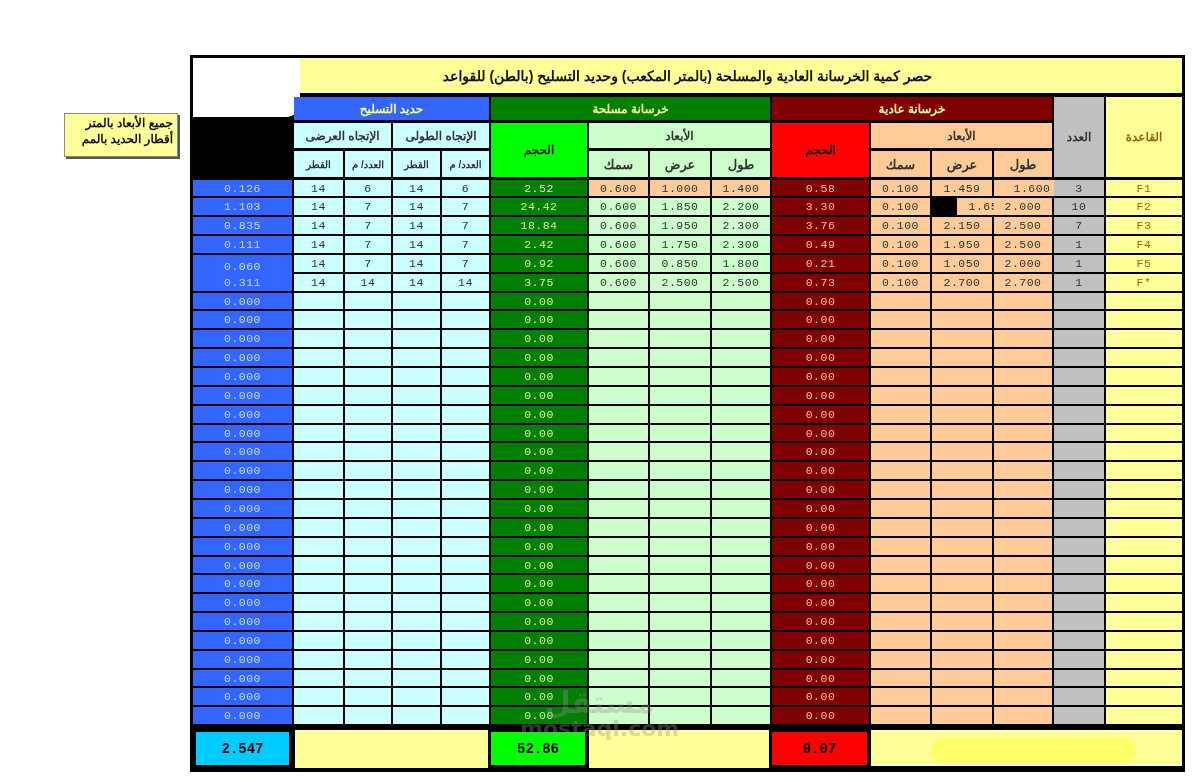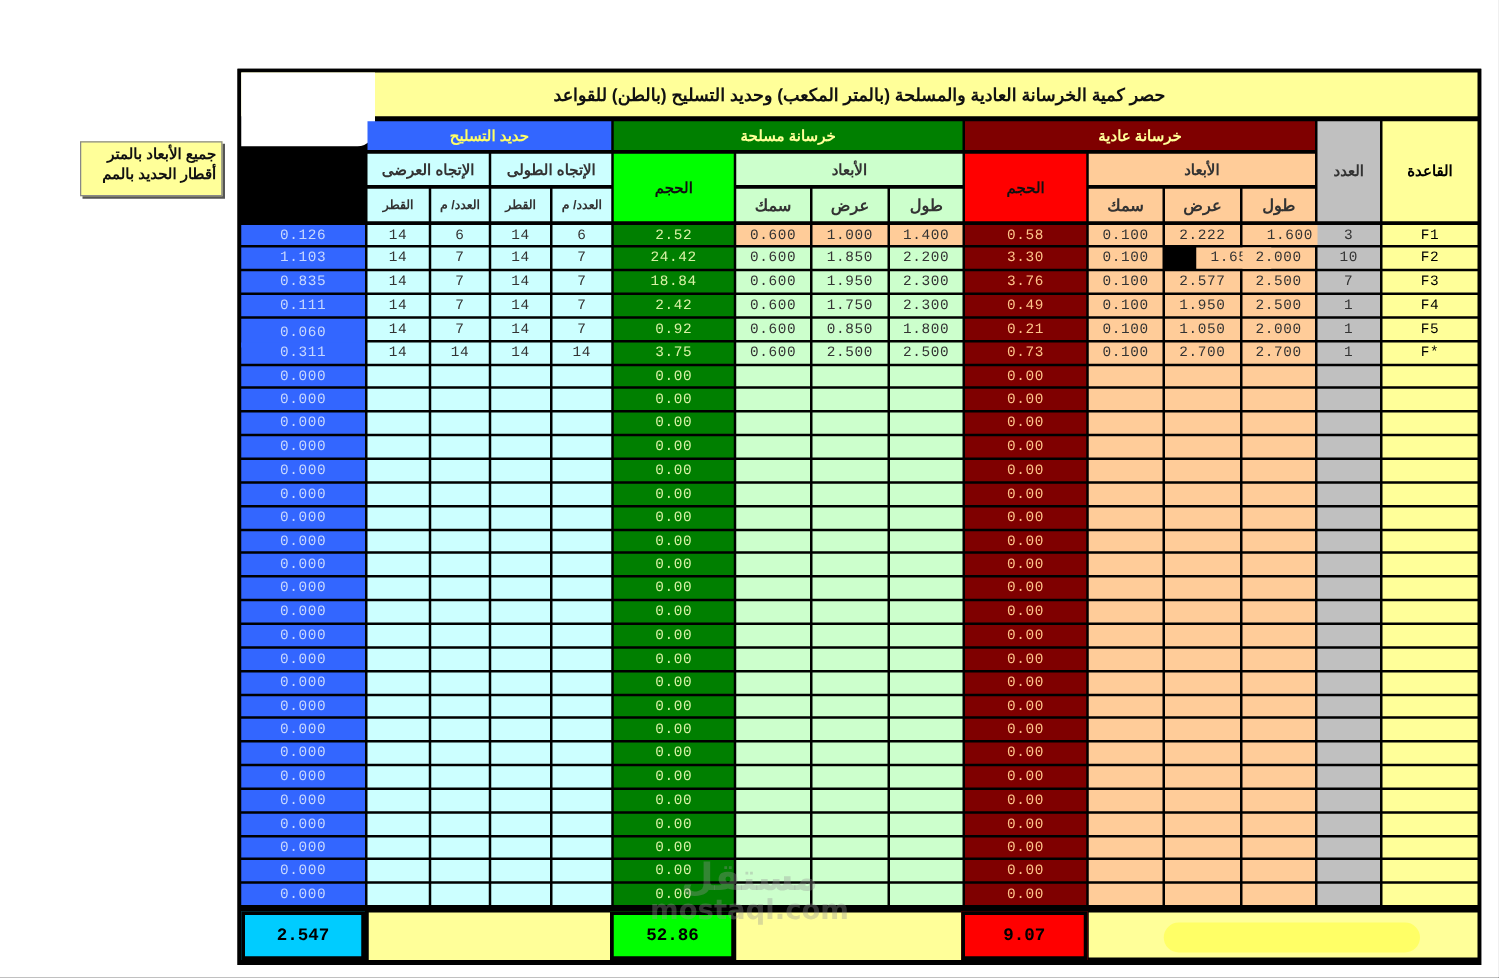--- a/index.html
+++ b/index.html
@@ -12,21 +12,21 @@
   .whiteblob{background:#fff;border-radius:0 0 14px 0;}
   .hdr{font-weight:bold;color:#111;font-size:12px;direction:rtl;}
   .mono{font-family:"Liberation Mono",monospace;font-size:11.5px;letter-spacing:0.5px;}
   .blue{background:#3366ff;color:#c8d8ff;}
   .lblue{background:#ccffff;color:#333;}
   .dgreen{background:#007f00;color:#d9f2a6;}
   .lgreen{background:#ccffcc;color:#333;}
   .dred{background:#7f0000;color:#ffc48a;}
   .peach{background:#ffcc99;color:#333;}
   .grey{background:#c0c0c0;color:#333;}
-  .yellow{background:#ffff99;color:#000000;}
+  .yellow{background:#ffff99;color:#a16207;}
   .tot{font-family:"Liberation Mono",monospace;font-weight:bold;font-size:14px;color:#000;}
   .wm{position:absolute;left:520px;top:688px;color:rgba(150,150,150,0.35);font-weight:bold;font-size:30px;pointer-events:none;font-family:"DejaVu Sans",sans-serif;line-height:30px;text-align:center;}
 </style>
 </head>
 <body>
 
 <div class="note">
   <div>جميع الأبعاد بالمتر</div>
   <div>أقطار الحديد بالمم</div>
 </div>
@@ -59,21 +59,21 @@
     <div class="cell mono lblue" style="left: 101px; top: 122px; width: 49px; height: 16px;">14</div>
     <div class="cell mono lblue" style="left: 152px; top: 122px; width: 46px; height: 16px;">6</div>
     <div class="cell mono lblue" style="left: 200px; top: 122px; width: 47px; height: 16px;">14</div>
     <div class="cell mono lblue" style="left: 249px; top: 122px; width: 47px; height: 16px;">6</div>
     <div class="cell mono dgreen" style="left: 298px; top: 122px; width: 96px; height: 16px;">2.52</div>
     <div class="cell mono peach" style="left: 396px; top: 122px; width: 59px; height: 16px;">0.600</div>
     <div class="cell mono peach" style="left: 457px; top: 122px; width: 60px; height: 16px;">1.000</div>
     <div class="cell mono peach" style="left: 519px; top: 122px; width: 58px; height: 16px;">1.400</div>
     <div class="cell mono dred" style="left: 579px; top: 122px; width: 97px; height: 16px;">0.58</div>
     <div class="cell mono peach" style="left: 678px; top: 122px; width: 59px; height: 16px;">0.100</div>
-    <div class="cell mono peach" style="left: 739px; top: 122px; width: 60px; height: 16px;">2.222</div>
+    <div class="cell mono peach" style="left: 739px; top: 122px; width: 60px; height: 16px;">1.459</div>
     <div class="cell mono peach" style="left: 801px; top: 122px; width: 76px; height: 16px;">1.600</div>
     <div class="cell mono grey" style="left: 861px; top: 122px; width: 50px; height: 16px;">3</div>
     <div class="cell mono yellow" style="left: 913px; top: 122px; width: 76px; height: 16px;">F1</div>
     <div class="cell mono blue" style="left: 0px; top: 140px; width: 99px; height: 17px;">1.103</div>
     <div class="cell mono lblue" style="left: 101px; top: 140px; width: 49px; height: 17px;">14</div>
     <div class="cell mono lblue" style="left: 152px; top: 140px; width: 46px; height: 17px;">7</div>
     <div class="cell mono lblue" style="left: 200px; top: 140px; width: 47px; height: 17px;">14</div>
     <div class="cell mono lblue" style="left: 249px; top: 140px; width: 47px; height: 17px;">7</div>
     <div class="cell mono dgreen" style="left: 298px; top: 140px; width: 96px; height: 17px;">24.42</div>
     <div class="cell mono lgreen" style="left: 396px; top: 140px; width: 59px; height: 17px;">0.600</div>
@@ -89,21 +89,21 @@
     <div class="cell mono lblue" style="left: 101px; top: 159px; width: 49px; height: 17px;">14</div>
     <div class="cell mono lblue" style="left: 152px; top: 159px; width: 46px; height: 17px;">7</div>
     <div class="cell mono lblue" style="left: 200px; top: 159px; width: 47px; height: 17px;">14</div>
     <div class="cell mono lblue" style="left: 249px; top: 159px; width: 47px; height: 17px;">7</div>
     <div class="cell mono dgreen" style="left: 298px; top: 159px; width: 96px; height: 17px;">18.84</div>
     <div class="cell mono lgreen" style="left: 396px; top: 159px; width: 59px; height: 17px;">0.600</div>
     <div class="cell mono lgreen" style="left: 457px; top: 159px; width: 60px; height: 17px;">1.950</div>
     <div class="cell mono lgreen" style="left: 519px; top: 159px; width: 58px; height: 17px;">2.300</div>
     <div class="cell mono dred" style="left: 579px; top: 159px; width: 97px; height: 17px;">3.76</div>
     <div class="cell mono peach" style="left: 678px; top: 159px; width: 59px; height: 17px;">0.100</div>
-    <div class="cell mono peach" style="left: 739px; top: 159px; width: 60px; height: 17px;">2.577</div>
+    <div class="cell mono peach" style="left: 739px; top: 159px; width: 60px; height: 17px;">2.150</div>
     <div class="cell mono peach" style="left: 801px; top: 159px; width: 58px; height: 17px;">2.500</div>
     <div class="cell mono grey" style="left: 861px; top: 159px; width: 50px; height: 17px;">7</div>
     <div class="cell mono yellow" style="left: 913px; top: 159px; width: 76px; height: 17px;">F3</div>
     <div class="cell mono blue" style="left: 0px; top: 178px; width: 99px; height: 17px;">0.111</div>
     <div class="cell mono lblue" style="left: 101px; top: 178px; width: 49px; height: 17px;">14</div>
     <div class="cell mono lblue" style="left: 152px; top: 178px; width: 46px; height: 17px;">7</div>
     <div class="cell mono lblue" style="left: 200px; top: 178px; width: 47px; height: 17px;">14</div>
     <div class="cell mono lblue" style="left: 249px; top: 178px; width: 47px; height: 17px;">7</div>
     <div class="cell mono dgreen" style="left: 298px; top: 178px; width: 96px; height: 17px;">2.42</div>
     <div class="cell mono lgreen" style="left: 396px; top: 178px; width: 59px; height: 17px;">0.600</div>

